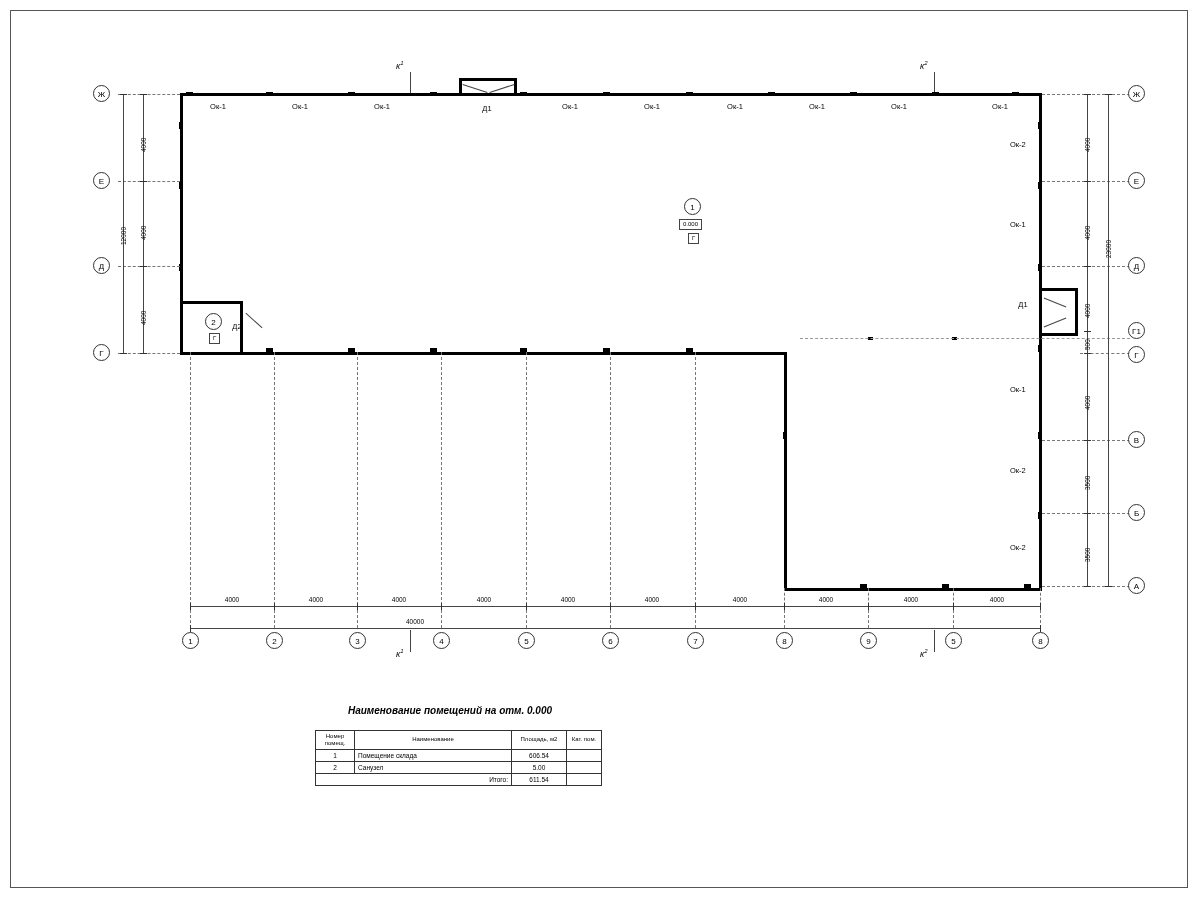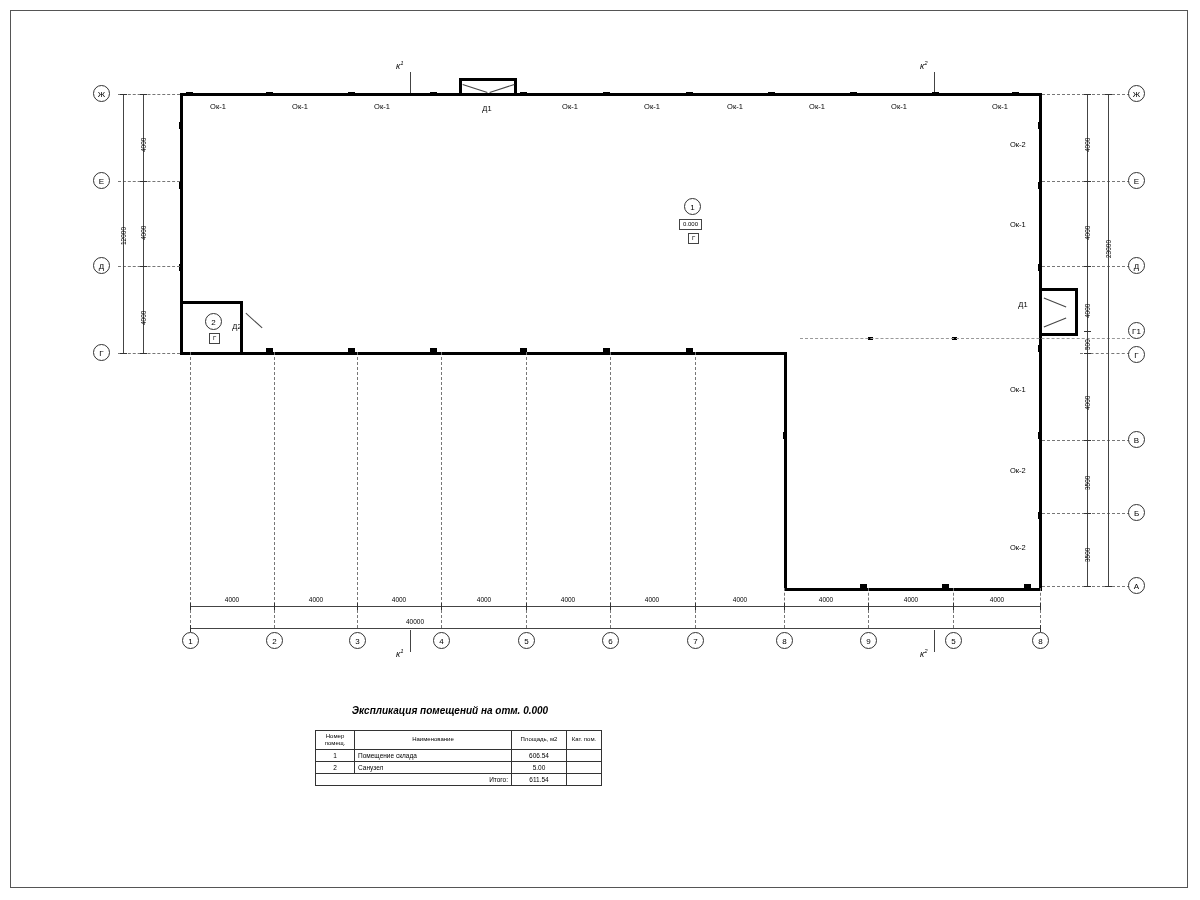--- a/index.html
+++ b/index.html
@@ -442,21 +442,21 @@
   <div class="tick-h" style="left:1105px; top:586px;"></div>
   <div class="dimtext-v" style="left:1105px; top:258px;">23000</div>
 
   <div class="room-bubble" style="left:684px; top:198px;">1</div>
   <div class="elev-box" style="left:679px; top:219px;">0.000</div>
   <div class="cat-box" style="left:688px; top:233px;">Г</div>
 
   <div class="room-bubble" style="left:205px; top:313px;">2</div>
   <div class="cat-box" style="left:209px; top:333px;">Г</div>
 
-  <div class="title-expl">Экспликация помещений на отм. 0.000</div>
+  <div class="title-expl">Наименование помещений на отм. 0.000</div>
 
   <table class="expl-table">
     <thead>
       <tr>
         <th class="c-num">Номер помещ.</th>
         <th class="c-name" style="text-align:center;">Наименование</th>
         <th class="c-area">Площадь, м2</th>
         <th class="c-cat">Кат. пом.</th>
       </tr>
     </thead>

